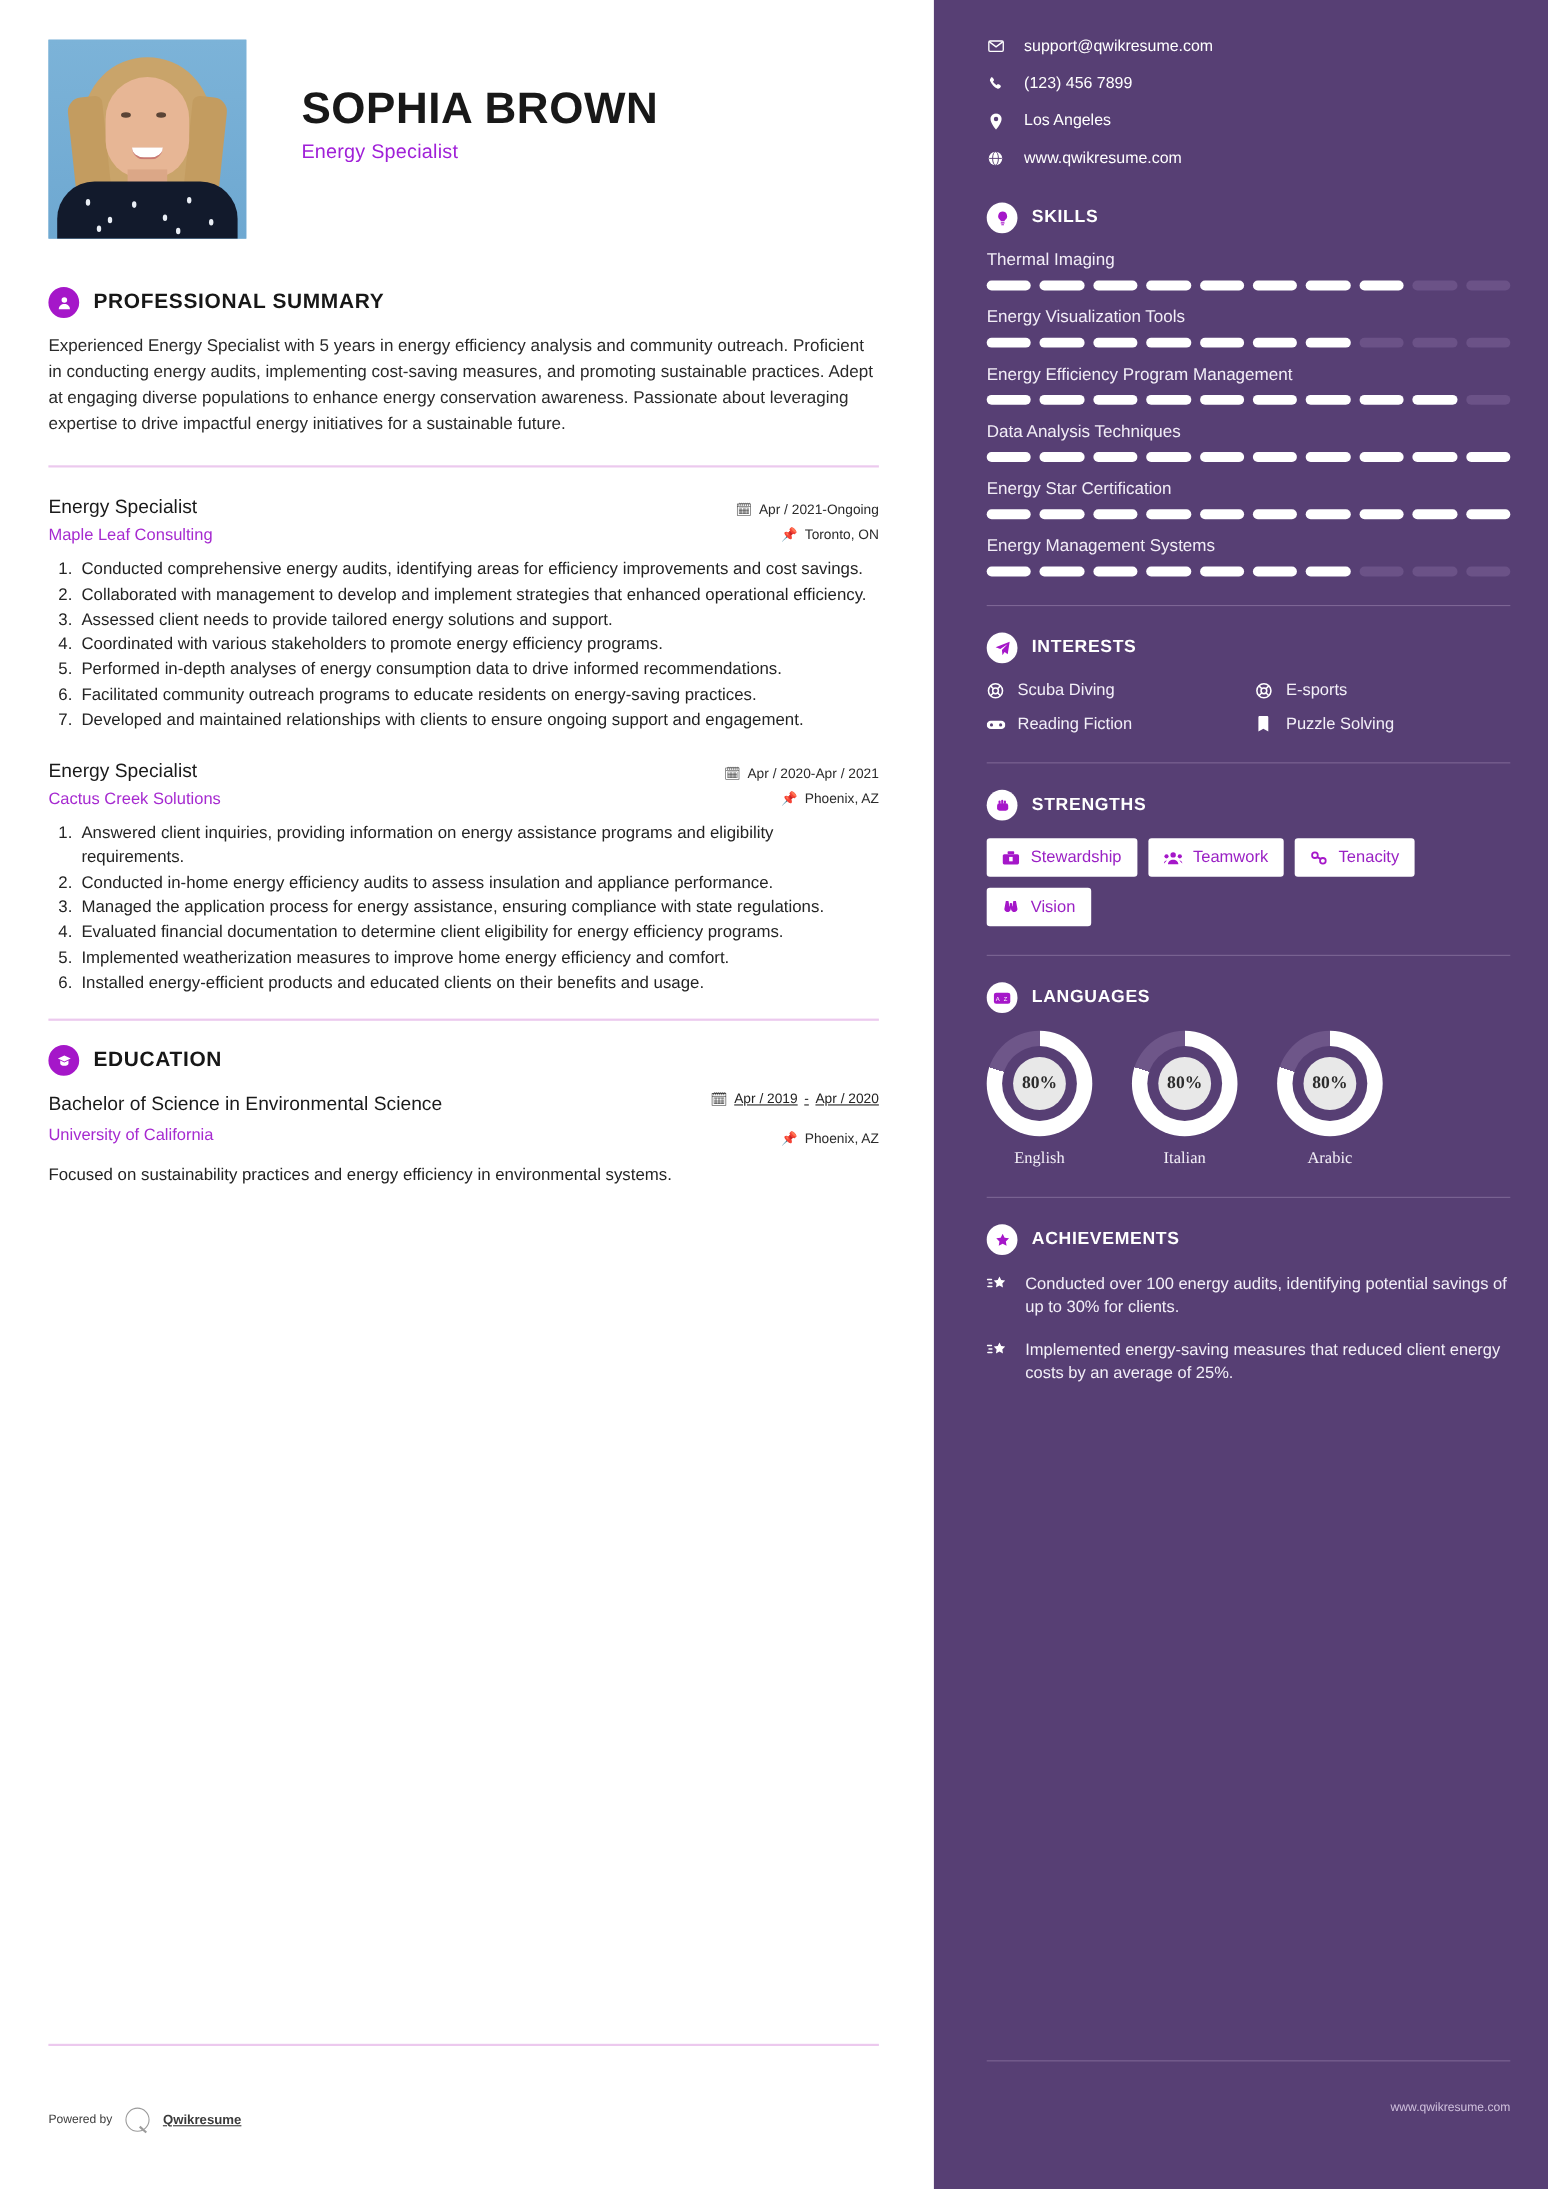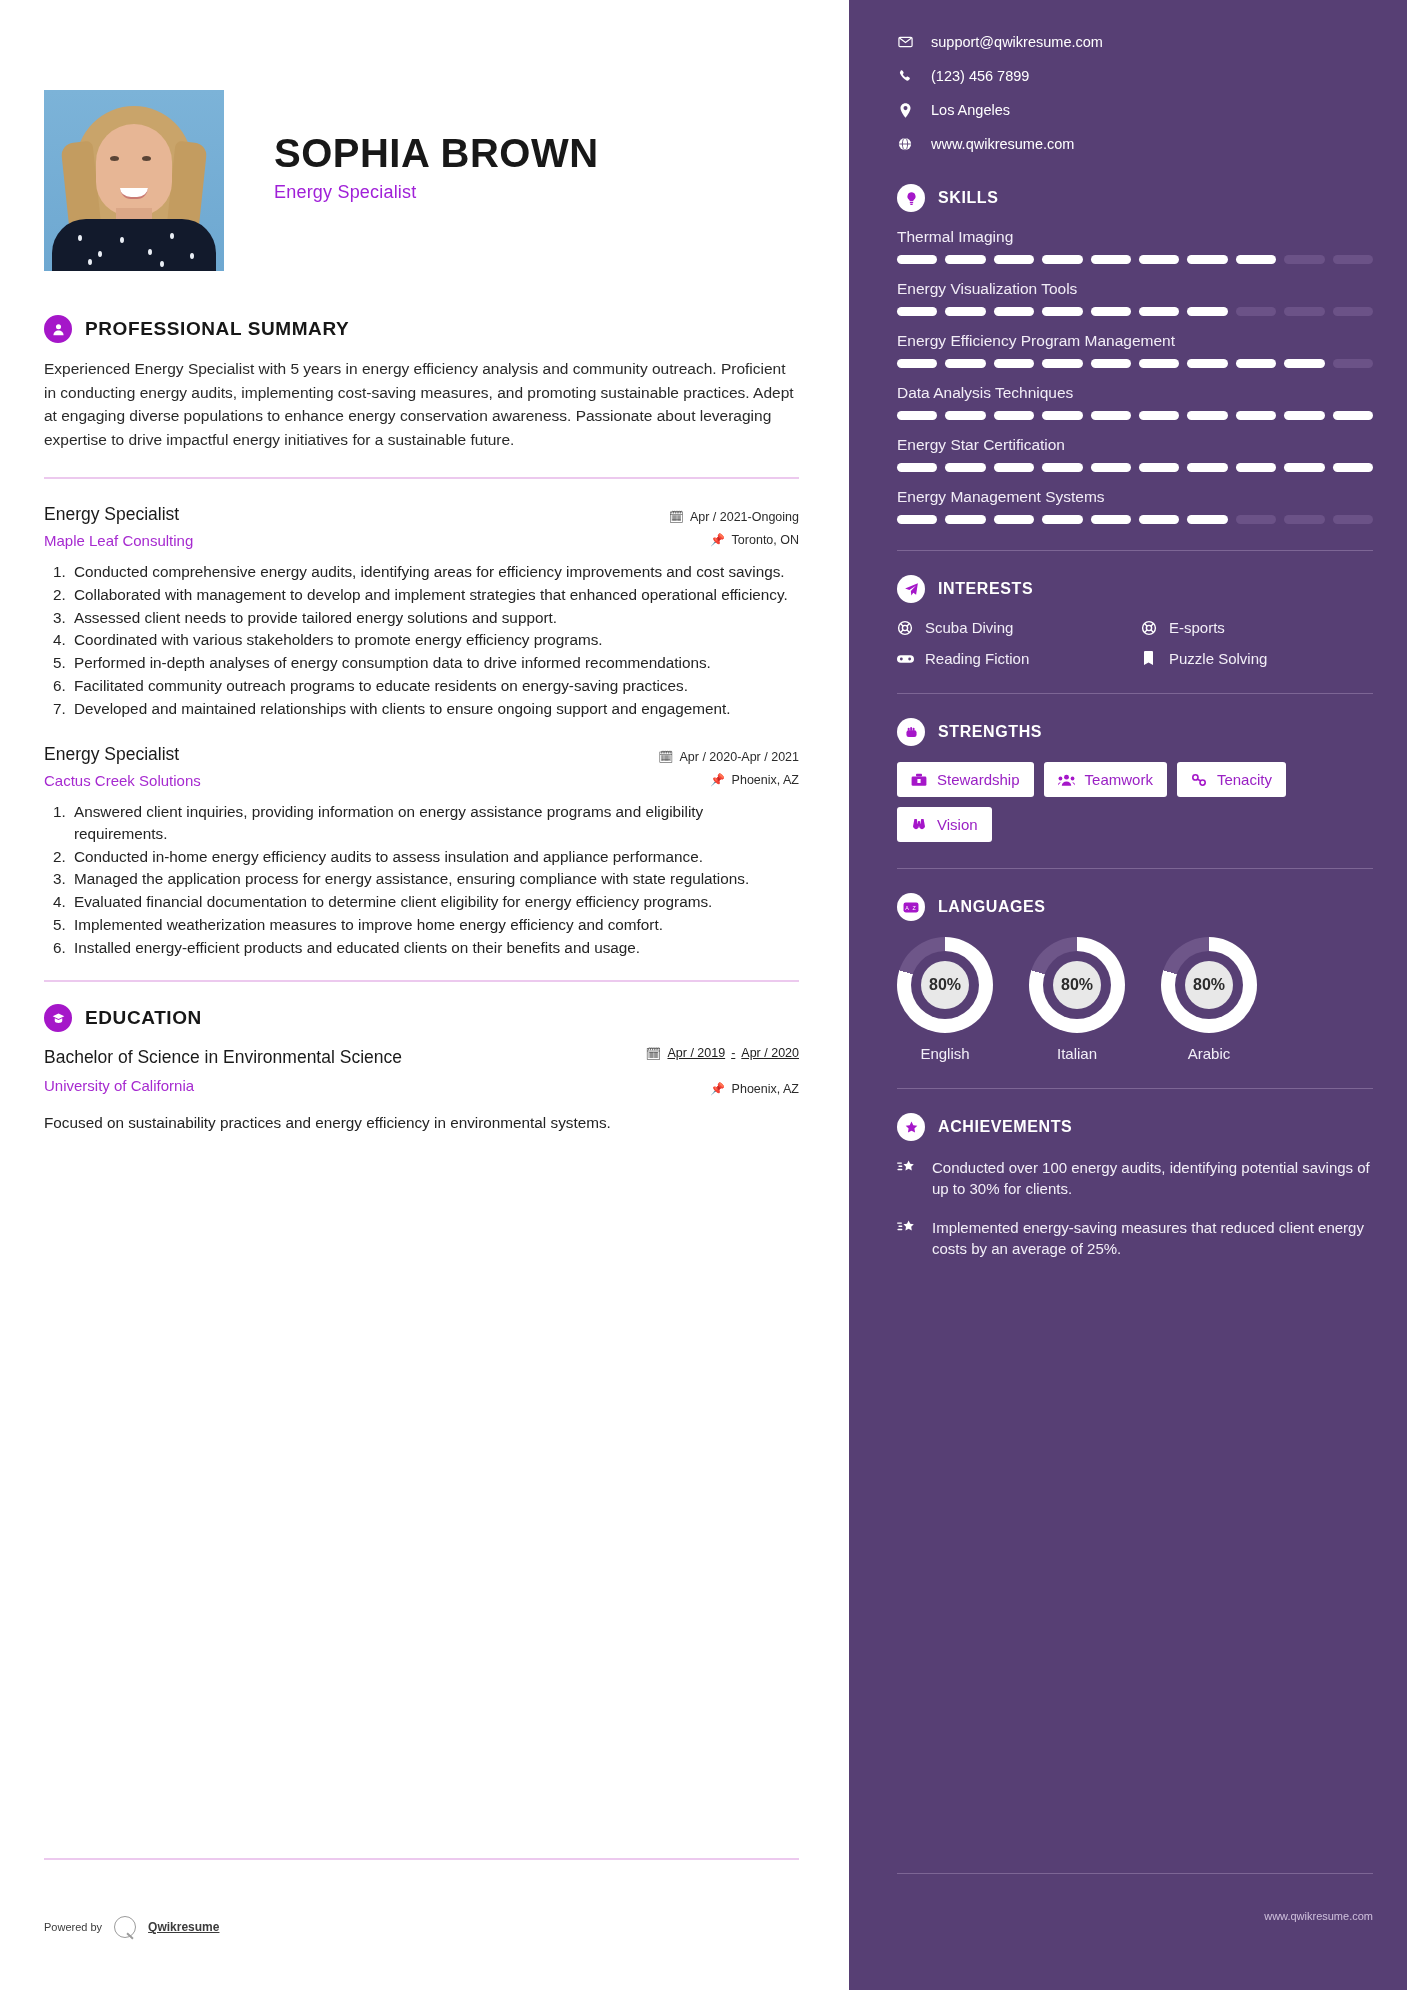--- a/index.html
+++ b/index.html
@@ -9,24 +9,23 @@
     font-family:"Liberation Sans", sans-serif;
     color:#222;
     overflow:hidden;
     position:relative;
   }
   .page { display:flex; width:1407px; height:1990px; }
 
   
   .left {
     width:849px;
-    padding:56px 50px 0 44px;
+    padding:36px 50px 0 44px;
     position:relative;
     background:#fff;
-    margin-top:34px;
   }
   .header-row { display:flex; align-items:flex-start; gap:50px; }
   .photo {
     width:180px; height:181px;
     background:#79b0d6;
     position:relative; overflow:hidden;
     flex-shrink:0;
   }
   .photo .bg { position:absolute; inset:0; background:linear-gradient(180deg,#7cb3d8 0%,#6ea8d1 100%); }
   .photo .hair {
@@ -151,21 +150,21 @@
   .int .ii { width:18px; flex-shrink:0; display:flex; }
 
   .str-grid { display:flex; flex-wrap:wrap; gap:10px; }
   .str {
     background:#fff; color:#9a21c4; border-radius:3px;
     padding:9px 14px; display:flex; align-items:center; gap:10px;
     font-size:15px;
   }
   .str .si { display:flex; }
 
-  .langs { display:flex; gap:36px; margin-top:6px; }
+  .langs { display:flex; gap:36px; margin-top:6px;font-family:Liberation Serif, serif; }
   .lang { text-align:center; }
   .donut { width:96px; height:96px; position:relative; }
   .donut .ring {
     position:absolute; inset:0; border-radius:50%;
     background:conic-gradient(#ffffff 0% 80%, #6e5689 80% 100%);
   }
   .donut .hole {
     position:absolute; inset:14px; border-radius:50%; background:#573f74;
   }
   .donut .inner {

